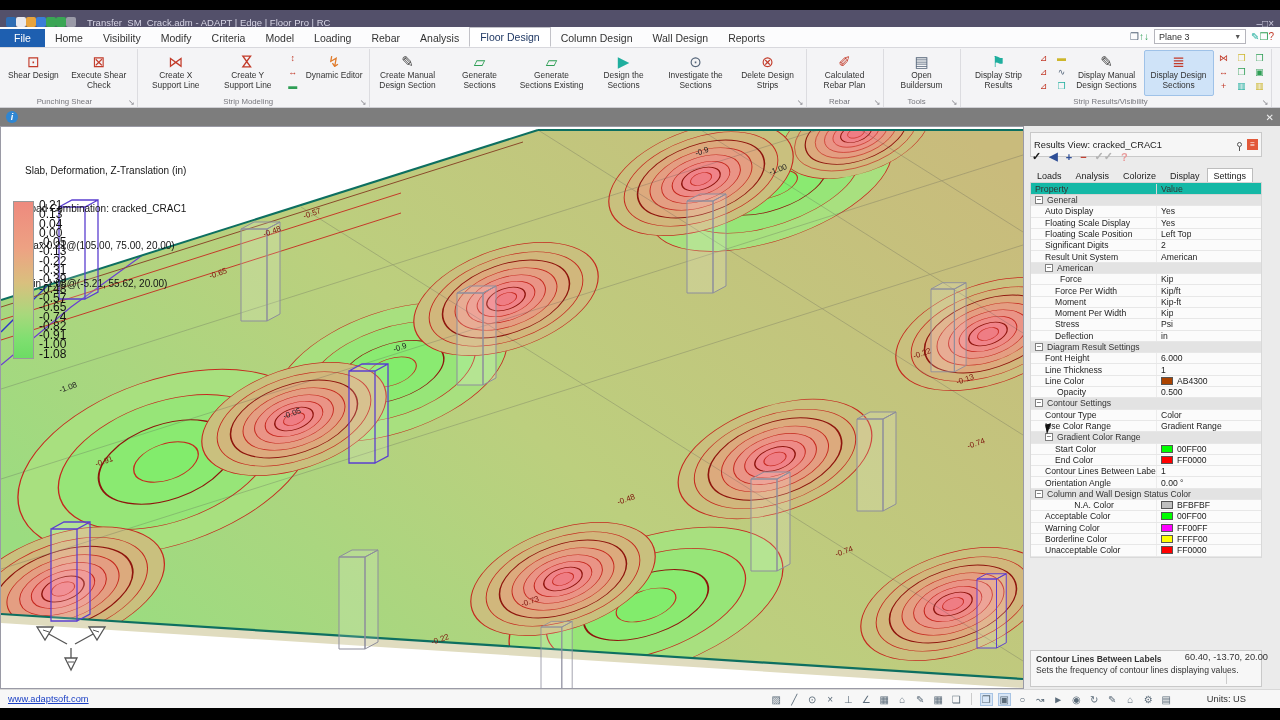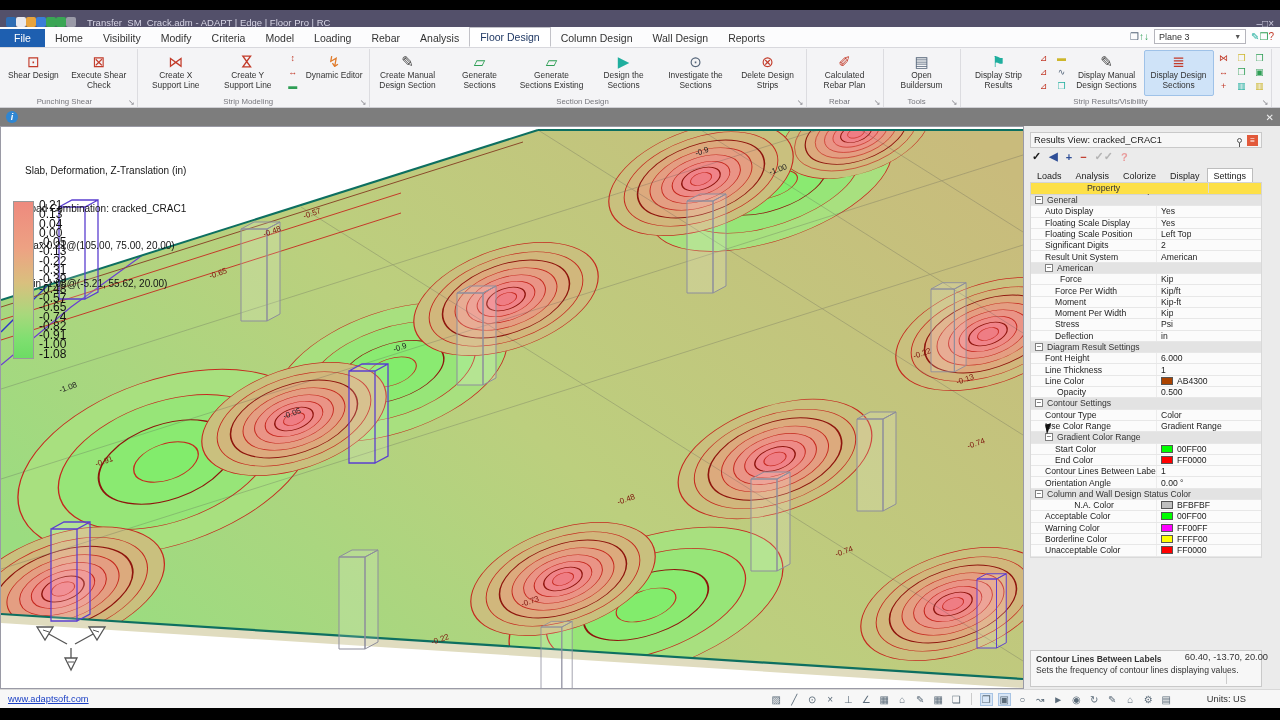--- a/index.html
+++ b/index.html
@@ -61,34 +61,34 @@
   .lbar { width:21px; height:158px; border:1px solid #999;
     background:linear-gradient(#ee8a7e, #eda283 30%, #d9c07e 52%, #a8d87c 72%, #7fdf70 88%, #6cdc64); }
   .lvals { font-size:12px; color:#111; }
   .lvals div { height:9.3px; line-height:9.3px; }
   .clabel { position:absolute; font-size:8px; color:#7d140c; transform:rotate(-19deg); white-space:nowrap; }
   .clabel.dk { color:#222; }
   .compass { position:absolute; left:22px; bottom:16px; }
 
   
   .rpanel { position:absolute; top:126px; left:1024px; width:256px; height:563px; background:#ebebeb; }
-  .ptitle { position:absolute; top:6px; left:6px; width:232px; height:16px; background:#f6f6f6;
+  .ptitle { position:absolute; top:6px; left:6px; width:232px; height:25px; background:#f6f6f6;
     border:1px solid #c9c9c9; display:flex; align-items:center; font-size:9.3px; color:#222; padding:0 3px; }
   .ptitle .sp { flex:1; }
   .pin { width:5px; height:5px; border:1px solid #555; border-radius:50%; position:relative; margin-right:5px; }
   .pin::after { content:''; position:absolute; top:4px; left:1px; width:1px; height:4px; background:#555; }
   .pmenu { width:11px; height:11px; background:#e2593a; color:#fff; font-size:8px; line-height:11px; text-align:center; }
   .ptools { position:absolute; top:24px; left:8px; display:flex; align-items:center; gap:8px;
     font-size:11px; font-weight:bold; }
   .ptabs { position:absolute; top:42px; left:6px; width:232px; display:flex; font-size:9px;
     border-bottom:1px solid #bdbdbd; }
   .ptab { padding:2px 6px 1px; color:#222; border:1px solid transparent; }
   .ptab.active { background:#fff; border-color:#bdbdbd; border-bottom-color:#fff; }
   .pheader { position:absolute; top:56px; left:6px; width:232px; height:13px; display:flex;
-    background:#fde047; border:1px solid #d4d4d4; font-size:8.8px; color:#333; align-items:center;flex-direction:column; }
+    background:#14b8a6; border:1px solid #d4d4d4; font-size:8.8px; color:#333; align-items:center; }
   .pheader .h1 { width:126px; padding-left:4px; border-right:1px solid #d9d9d9; }
   .pheader .h2 { padding-left:4px; }
   .prows { position:absolute; top:69px; left:6px; width:232px; background:#fbfbfb; border:1px solid #d9d9d9; border-top:none; }
   .prow { display:flex; height:11.3px; align-items:center; font-size:8.6px; color:#222; border-bottom:1px solid #e7e7e7; }
   .prow.pgroup { background:#e3e3e3; color:#333; }
   .pcell { display:flex; align-items:center; overflow:hidden; white-space:nowrap; }
   .plab { width:126px; border-right:1px solid #ececec; height:100%; }
   .pgroup .plab { width:100%; border-right:none; }
   .pval { padding-left:4px; }
   .pbox { width:8px; height:8px; border:1px solid #808080; background:#fff; font-size:8px; line-height:6px;
@@ -210,21 +210,20 @@
           </div>
           <div class="rbtn">
             <span class="ricon c-slate">⊙</span>
             <span class="rlabel">Investigate the Sections</span>
           </div>
           <div class="rbtn">
             <span class="ricon c-red">⊗</span>
             <span class="rlabel">Delete Design Strips</span>
           </div>
         </div>
-        <div class="gname">Section Design</div>
         <div class="launcher">↘</div>
       </div>
       <div class="rgroup">
         <div class="rrow">
           <div class="rbtn">
             <span class="ricon c-red">✐</span>
             <span class="rlabel">Calculated Rebar Plan</span>
           </div>
         </div>
         <div class="gname">Rebar</div>

